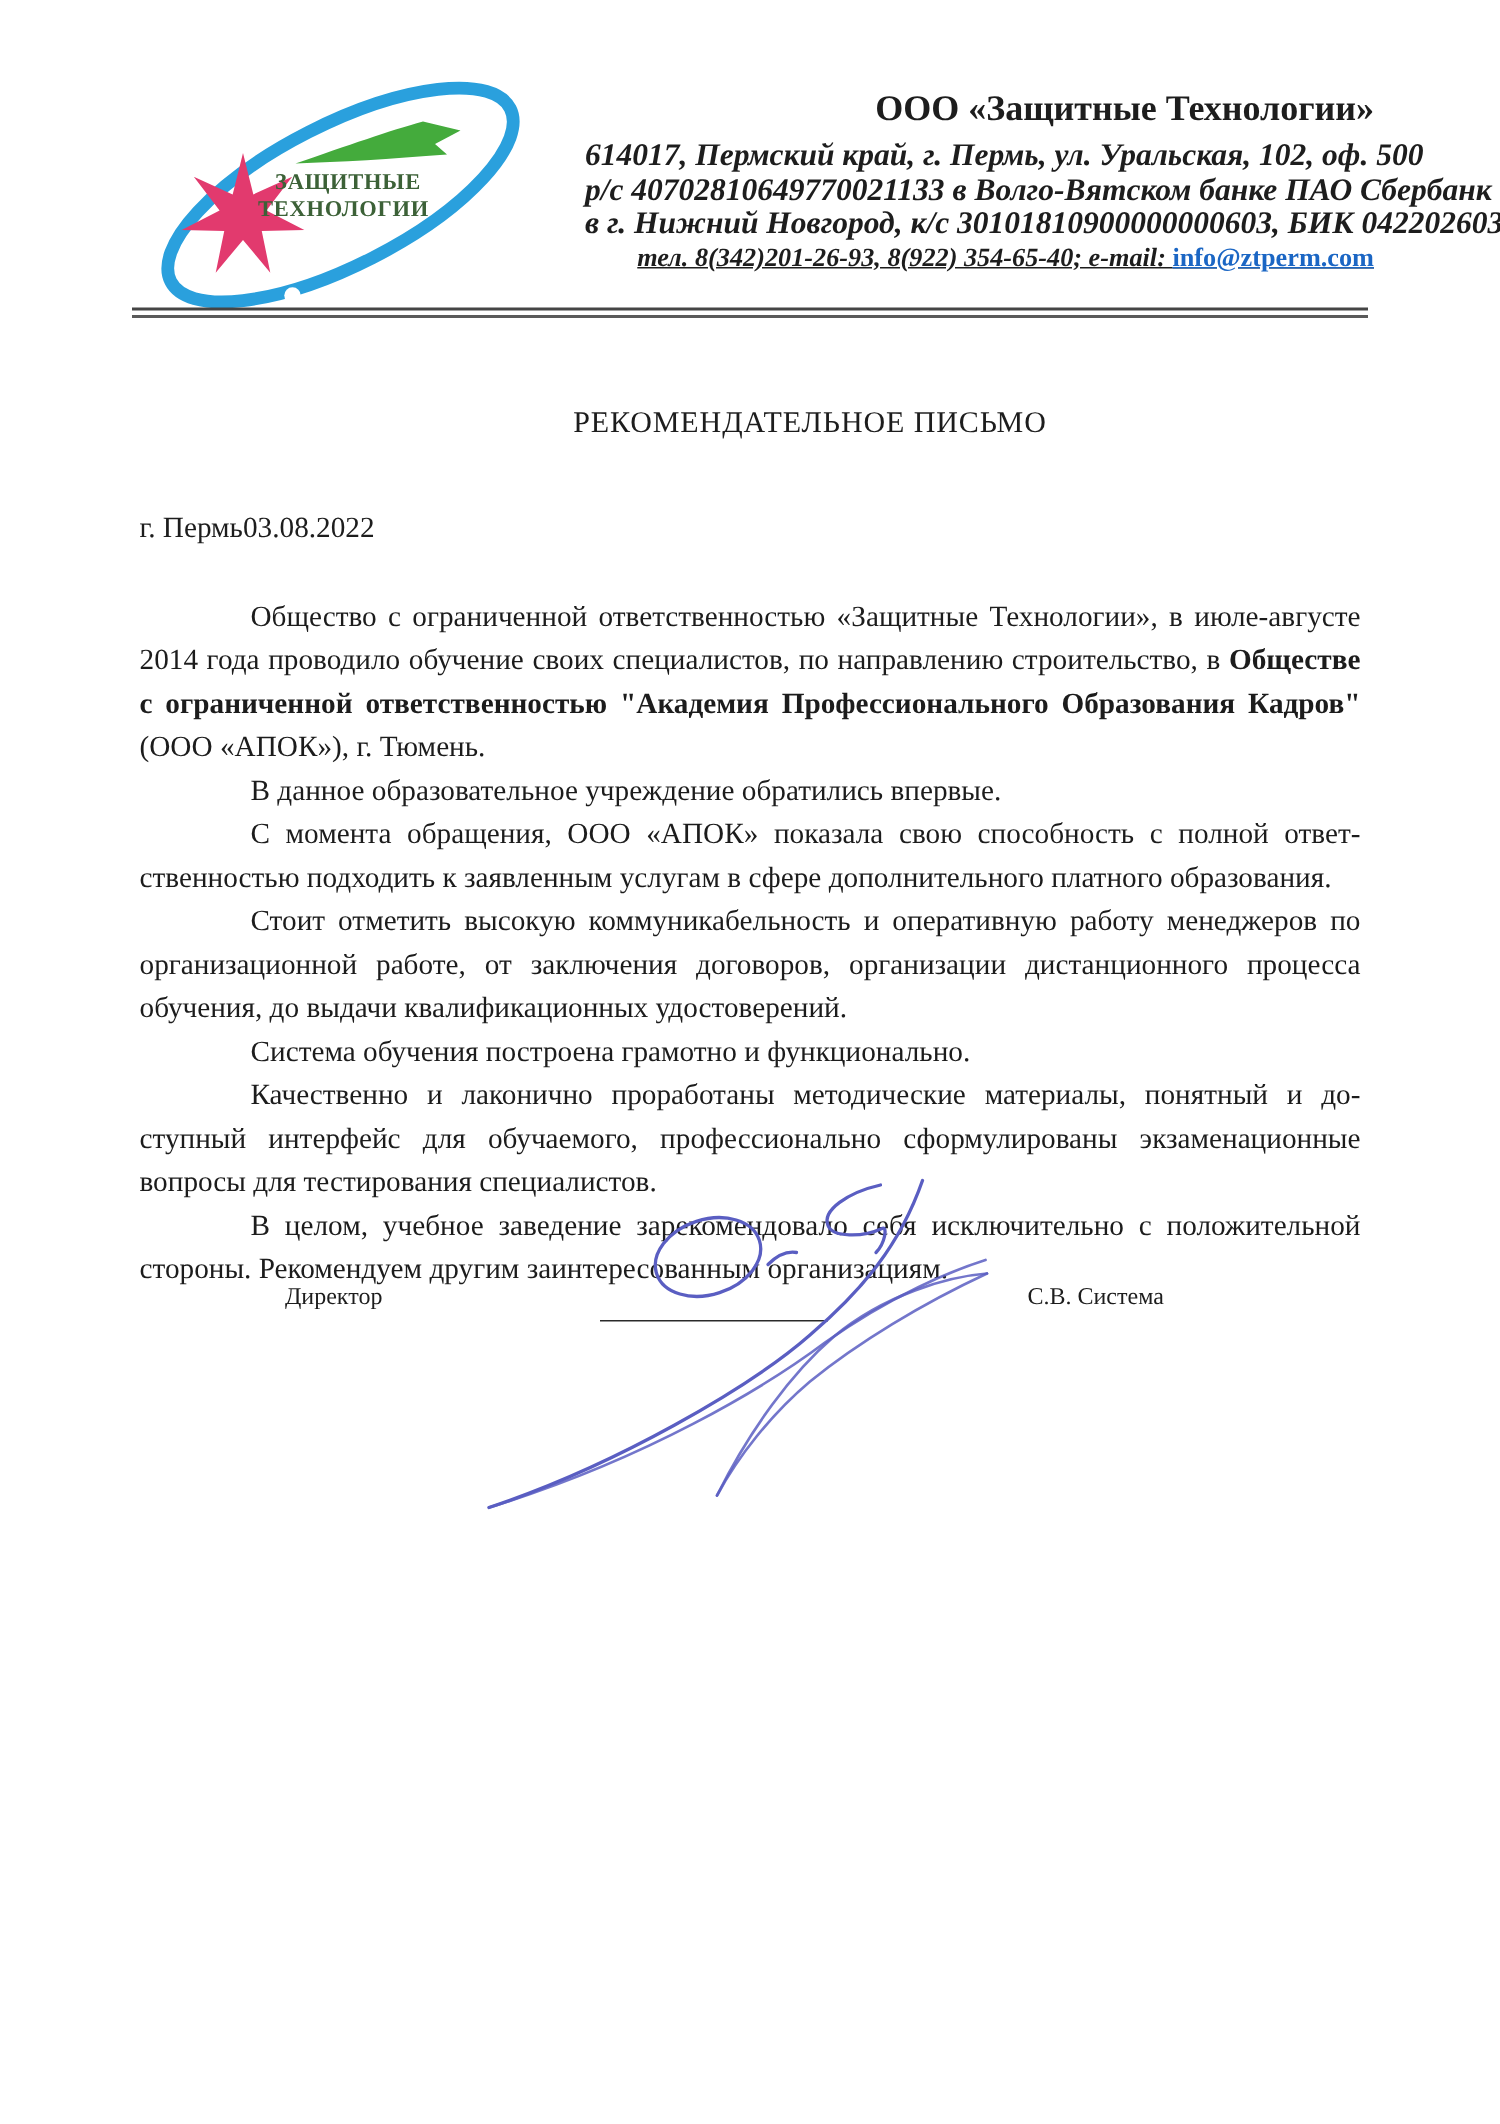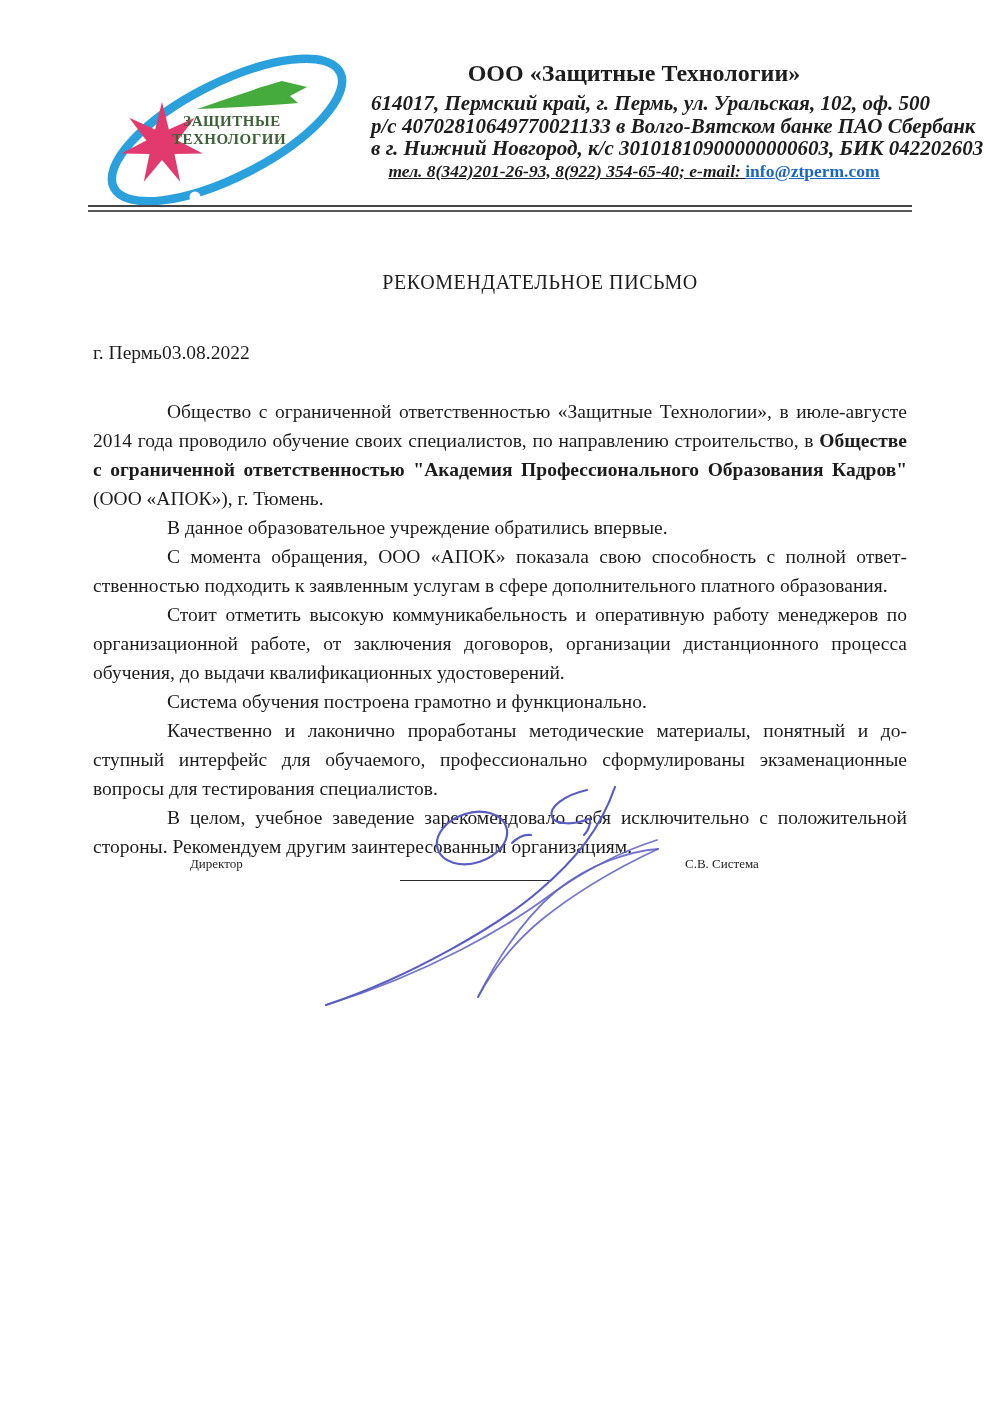--- a/index.html
+++ b/index.html
@@ -5,42 +5,42 @@
   html,body { margin:0; padding:0; background:#ffffff; }
   .page {
     position:relative; width:1000px; height:1416px; background:#ffffff;
     font-family:"Liberation Serif", serif; color:#1d1d1d; overflow:hidden;
   }
 
   
   .logo-svg { position:absolute; left:92px; top:54px; width:302px; height:158px; }
   .logo-caption { font-family:"Liberation Serif", serif; font-weight:bold; letter-spacing:.5px; }
 
-  .company { position:absolute; left:371px; top:60px; width:526px; text-align:center; }
+  .company { position:absolute; left:390px; top:60px; width:526px; text-align:right; }
   .company-name { font-size:24px; font-weight:bold; margin-bottom:5px; white-space:nowrap; }
   .addr-line { font-size:21px; font-weight:bold; font-style:italic; line-height:22.5px; white-space:nowrap; }
   .contact-line { font-size:17.5px; font-weight:bold; font-style:italic; line-height:22.5px; white-space:nowrap;text-decoration:underline; }
   .email { font-style:normal; font-weight:bold; text-decoration:underline; cursor:pointer; }
 
   .rule { position:absolute; left:88px; width:824px; top:205px; height:3px;
           border-top:2px solid #454545; border-bottom:2px solid #5a5a5a; }
 
   
   .title { position:absolute; top:271px; left:0; width:100%; text-align:center;
            font-size:20px; font-weight:normal; letter-spacing:.6px;margin-left:40px; }
 
   .meta-row { position:absolute; top:342px; left:93px; width:810px;
               display:flex; justify-content:flex-start; font-size:19.5px; }
 
   .body-text { position:absolute; top:397px; left:93px; width:814px;
                font-size:19.5px; line-height:29px; text-align:justify; color:#1c1c1c; }
   .body-text p { margin:0; text-indent:74px; }
   .body-text .b { font-weight:bold; }
 
-  .sig-row { position:absolute; top:856px; left:93px; width:814px; height:42px; font-size:13px; }
+  .sig-row { position:absolute; top:856px; left:93px; width:814px; height:42px; font-size:16px; }
   .sig-role { position:absolute; left:97px; top:0; }
   .sig-line { position:absolute; left:307px; top:24px; width:152px; border-bottom:1.5px solid #2a2a2a; }
   .sig-name { position:absolute; left:592px; top:0; }
 
   .signature-svg { position:absolute; left:300px; top:785px; width:360px; height:235px; pointer-events:none; }
   .signature-svg path { fill:none; stroke-width:2.2; stroke-linecap:round; }
   .thin { stroke-width:1.8 !important; opacity:.85; }
 </style>
 </head>
 <body>

